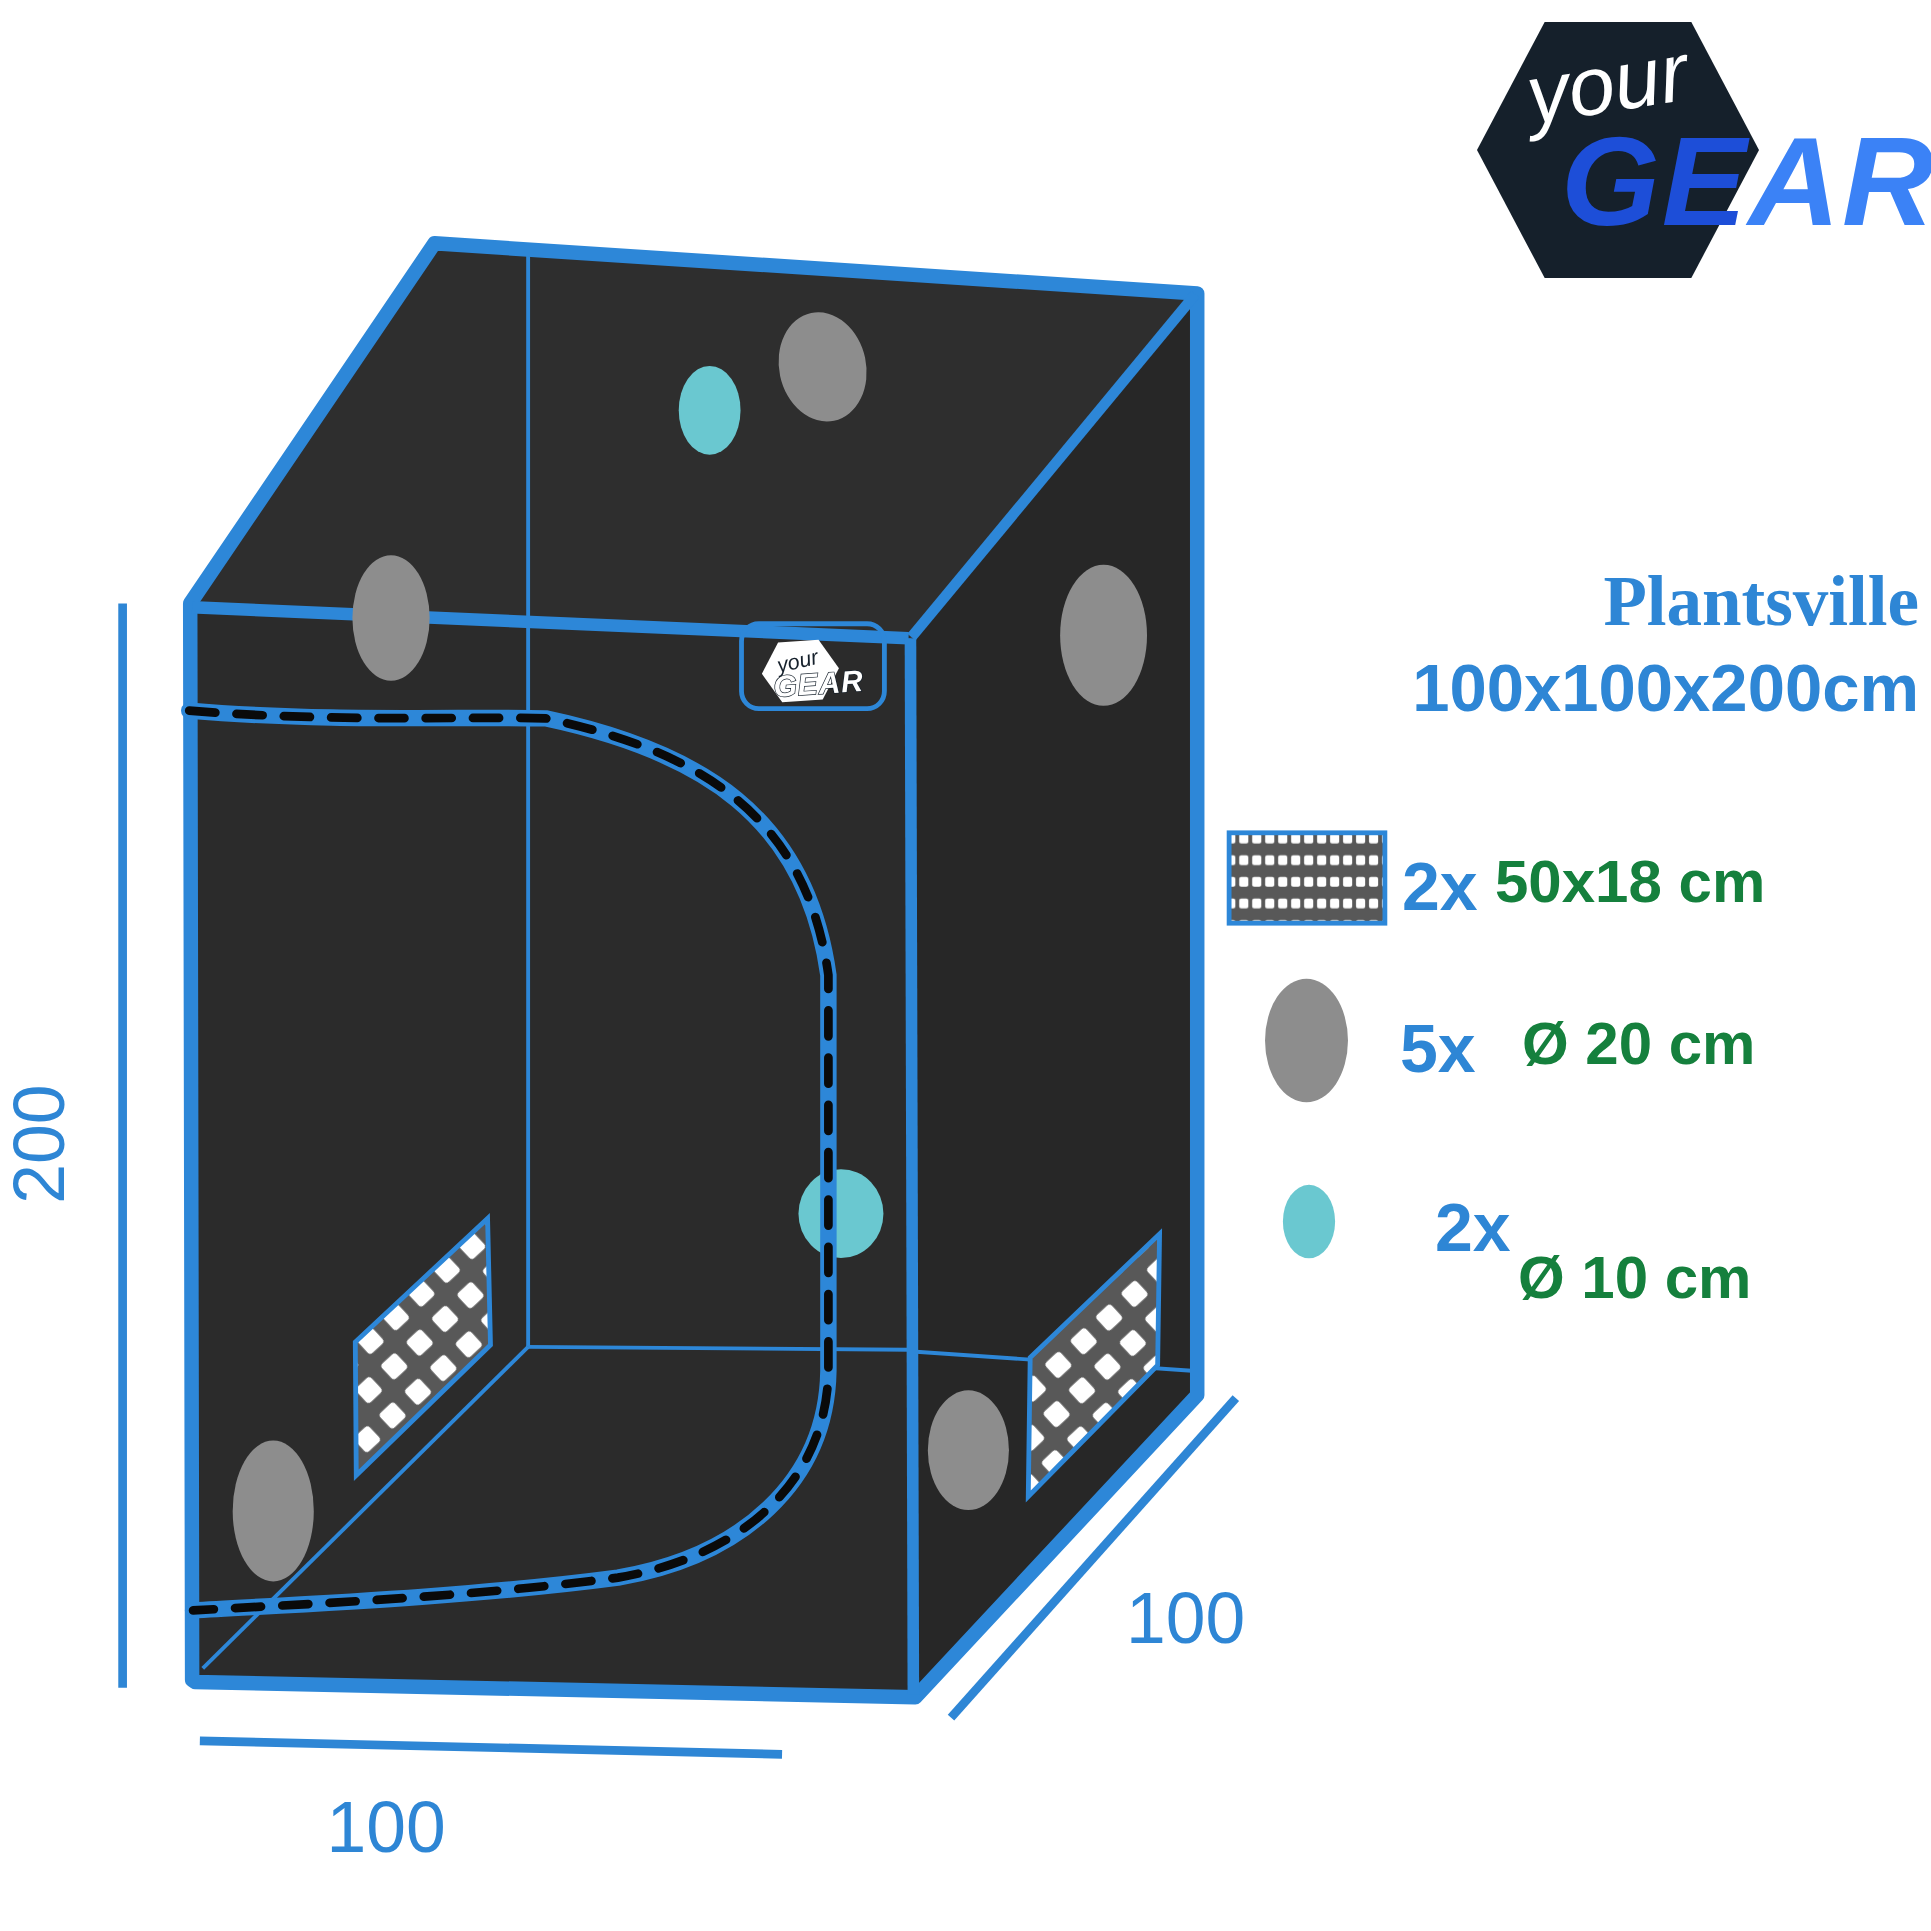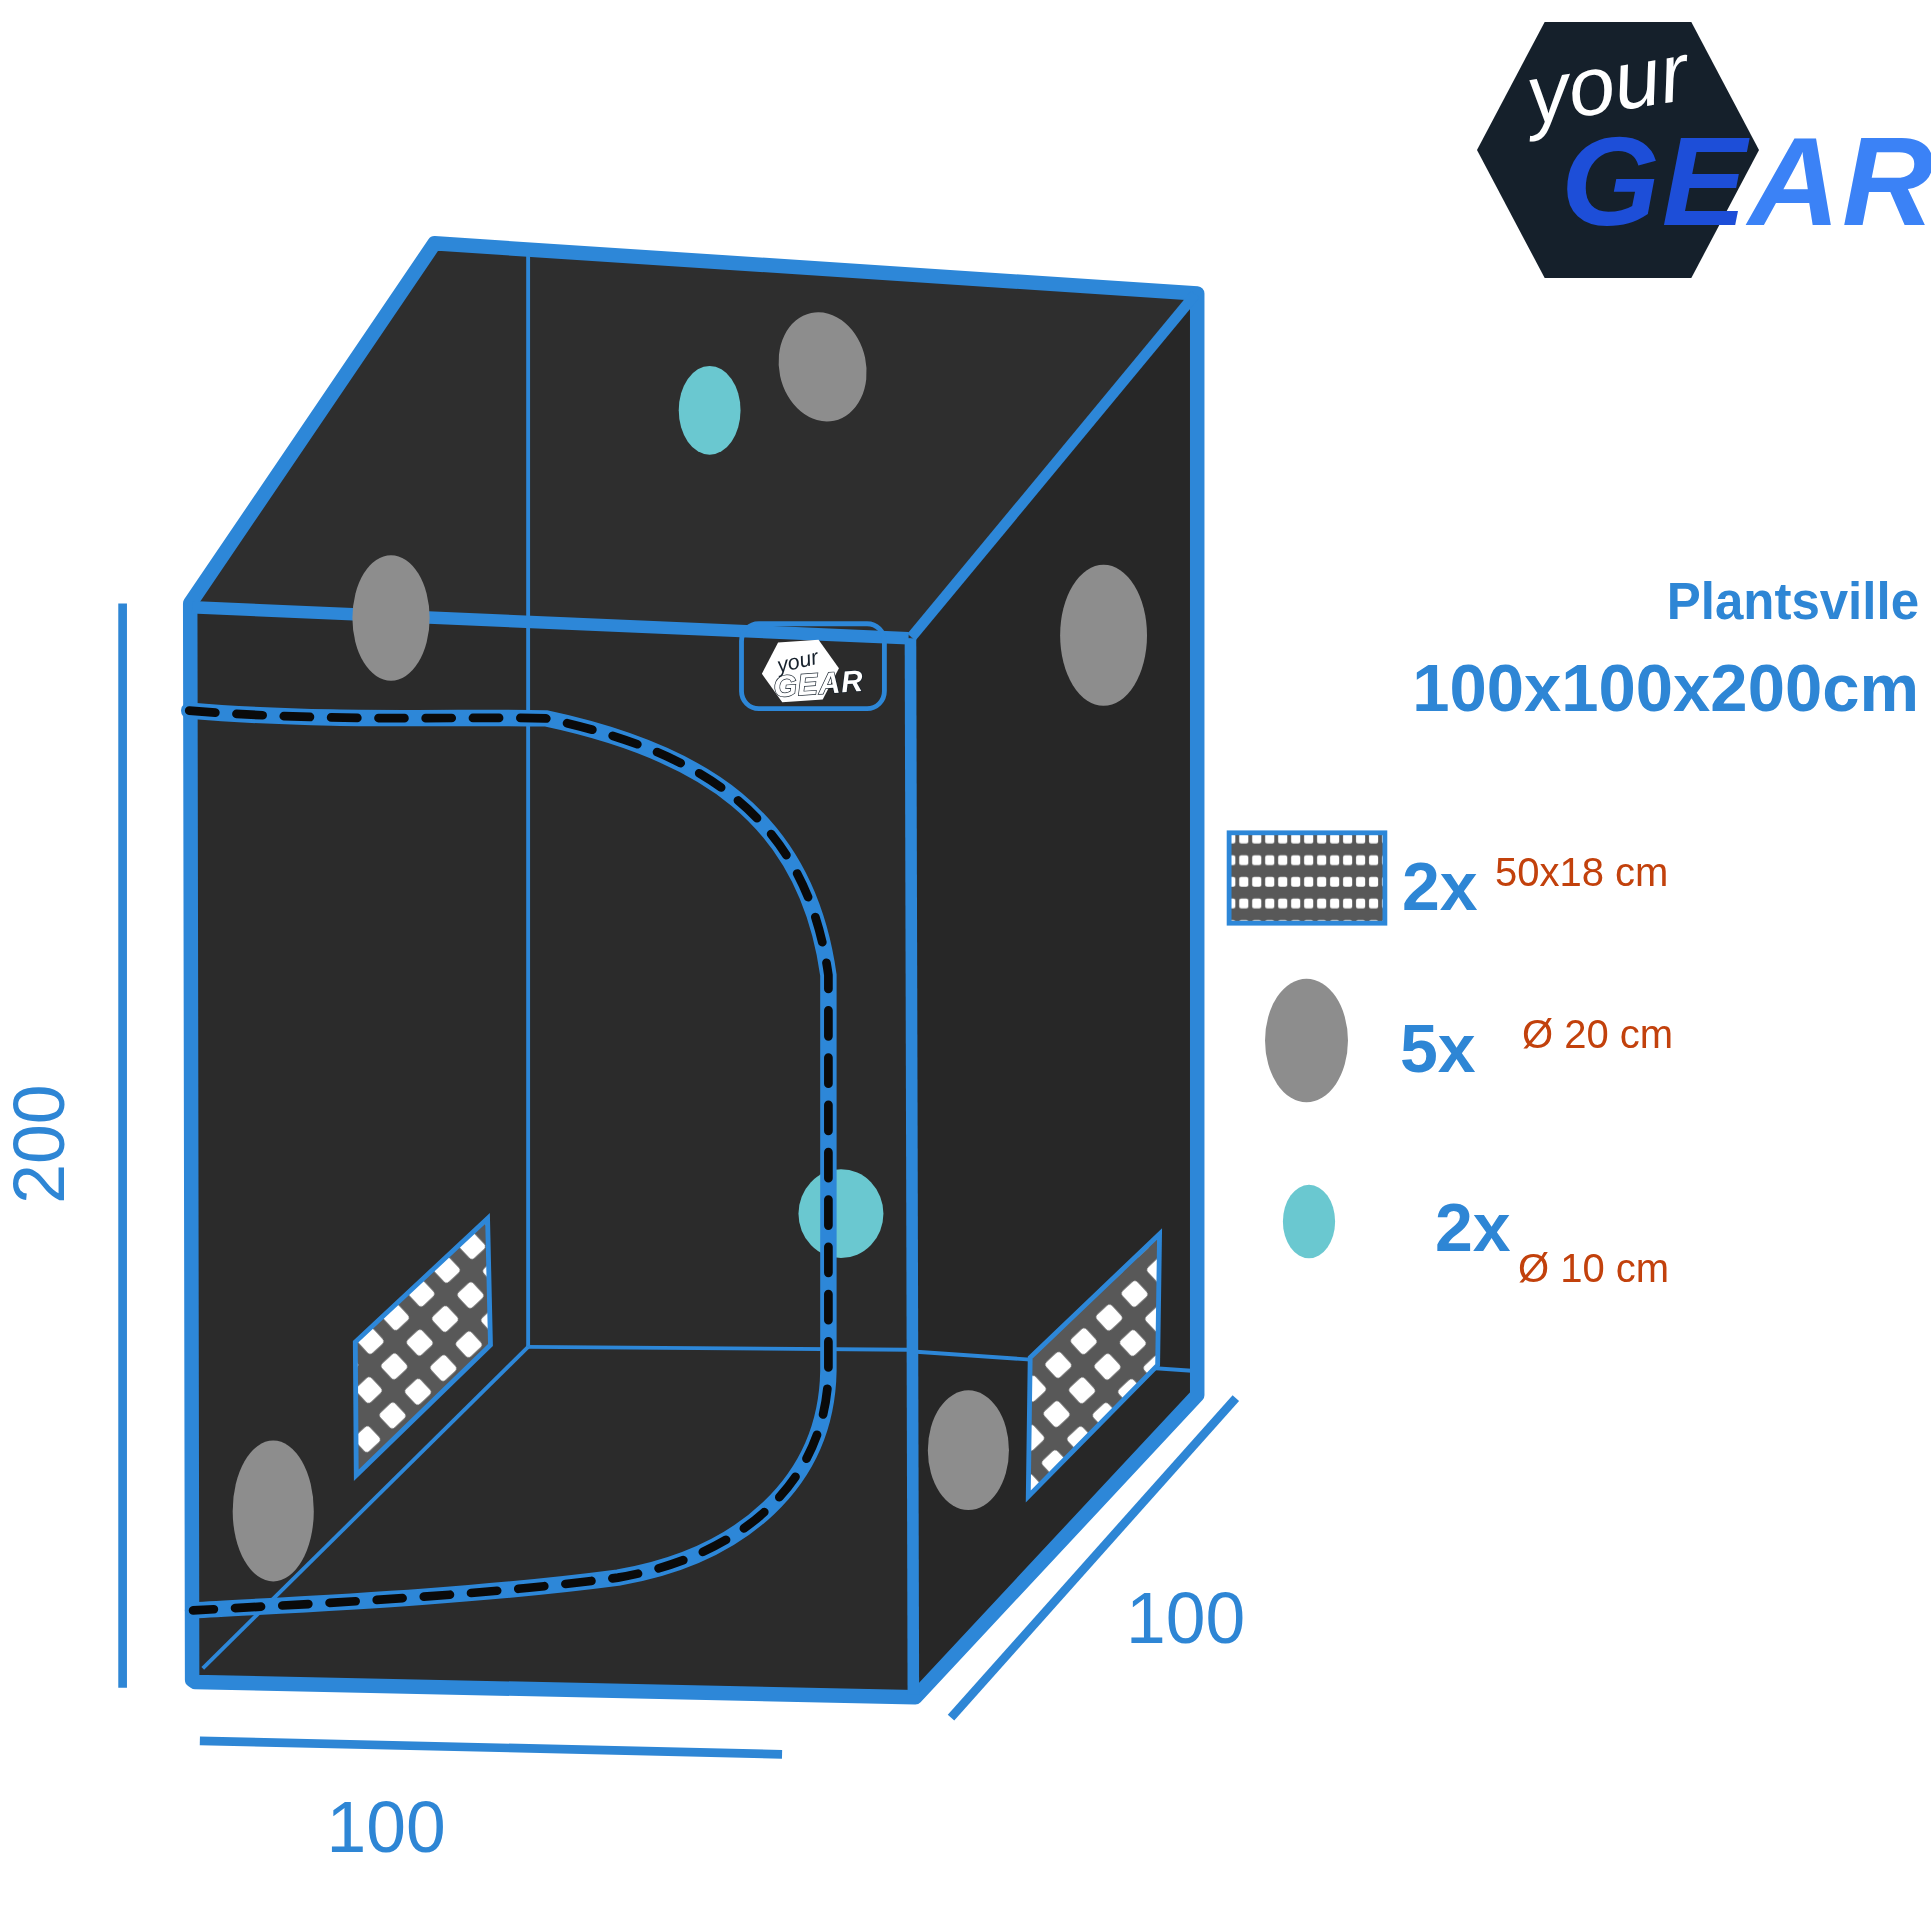--- a/index.html
+++ b/index.html
@@ -10,26 +10,26 @@
             clip-path:polygon(0% 50%,24% 0%,76% 0%,100% 50%,76% 100%,24% 100%);}
   .logo-script{position:absolute;left:1499px;top:42px;width:216px;text-align:center;
                font-size:83px;font-style:italic;font-weight:400;color:#ffffff;
                transform:rotate(-9deg);line-height:1;}
   .logo-word{position:absolute;left:1537px;top:118px;font-size:127px;font-style:italic;
              font-weight:700;letter-spacing:1.9px;line-height:1;white-space:nowrap;}
   .logo-word .in{color:#1d4ed8;margin-left:24px;}
   .logo-word .out{color:#3b82f6;}
   
   .product{position:absolute;left:869px;top:558px;width:1050px;text-align:right;color:#2e86d5;}
-  .product .name{font-size:51px;font-weight:700;line-height:87px;}
+  .product .name{font-size:71px;font-weight:700;line-height:87px;font-family:Liberation Serif, serif;}
   .product .size{font-size:67px;font-weight:700;line-height:85px;}
   
   .legend-icon{position:absolute;}
   .legend-qty{position:absolute;font-size:68px;font-weight:700;color:#2e86d5;line-height:1;}
-  .legend-size{position:absolute;font-size:40px;font-weight:400;color:#c2410c;line-height:1;white-space:nowrap;}
+  .legend-size{position:absolute;font-size:60px;font-weight:700;color:#15803d;line-height:1;white-space:nowrap;}
   svg text{font-family:"Liberation Sans",sans-serif;}
 </style>
 </head>
 <body>
 
 <div class="canvas">
 
   <svg width="1931" height="1931" viewBox="0 0 2000 2000" style="position:absolute;left:0;top:0">
     <defs>
       <pattern id="meshP" width="36" height="36" patternUnits="userSpaceOnUse" patternTransform="rotate(-43)">

